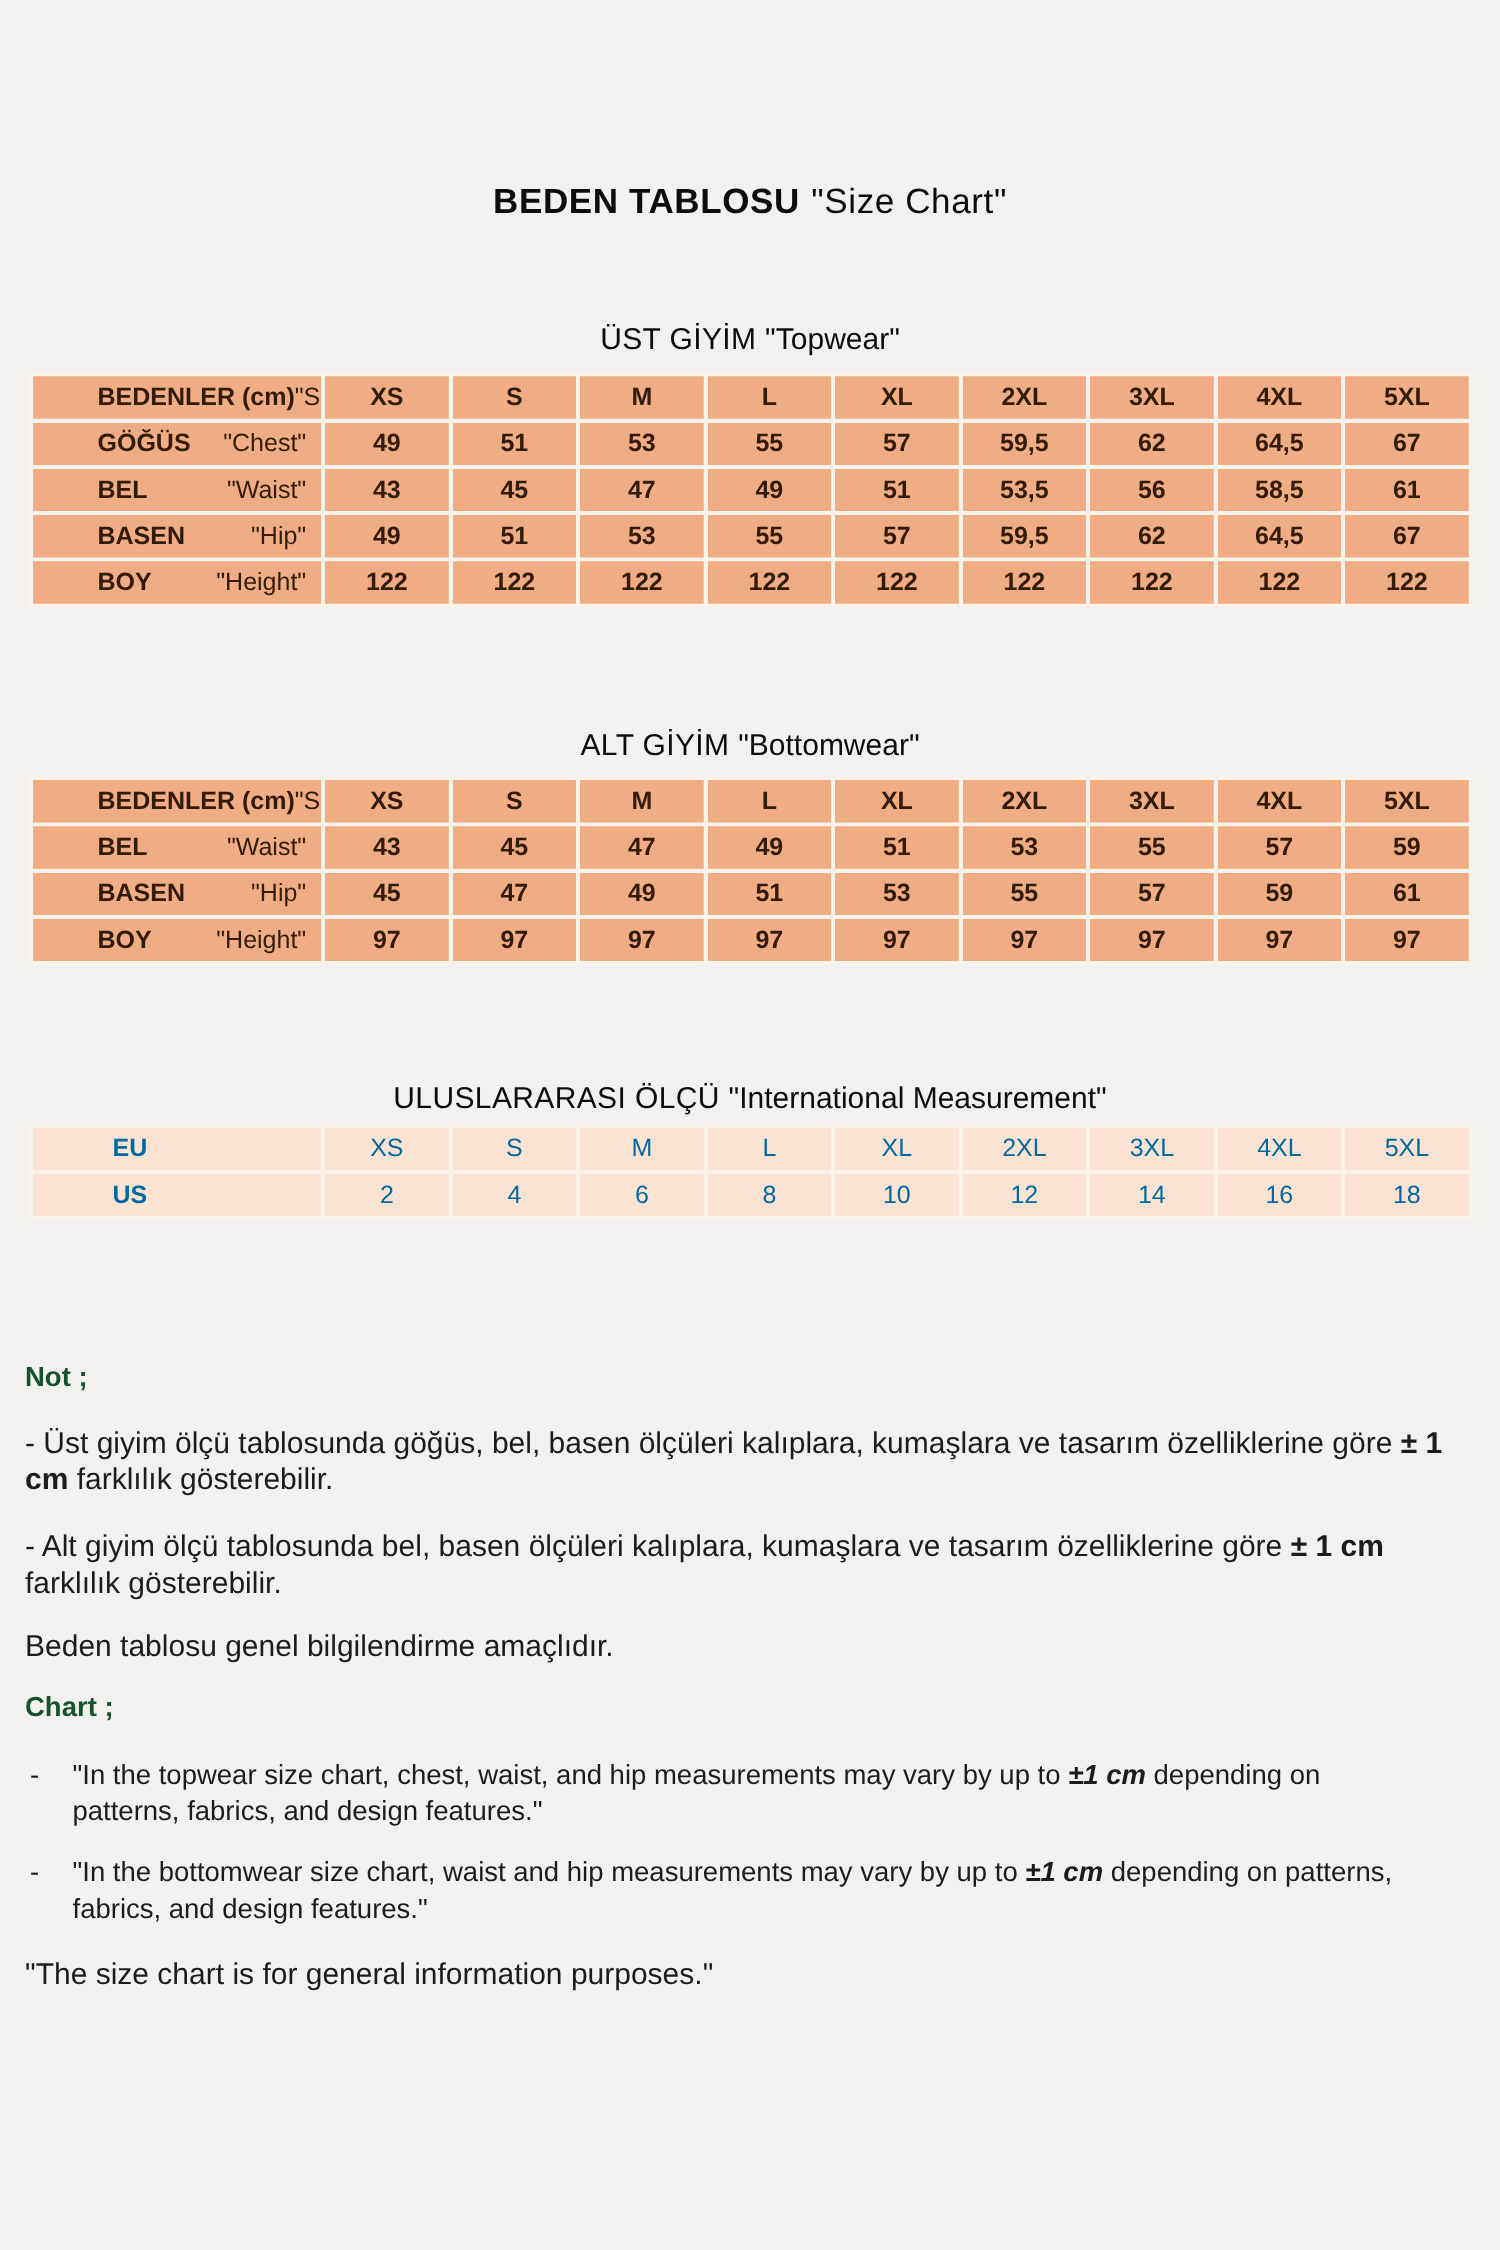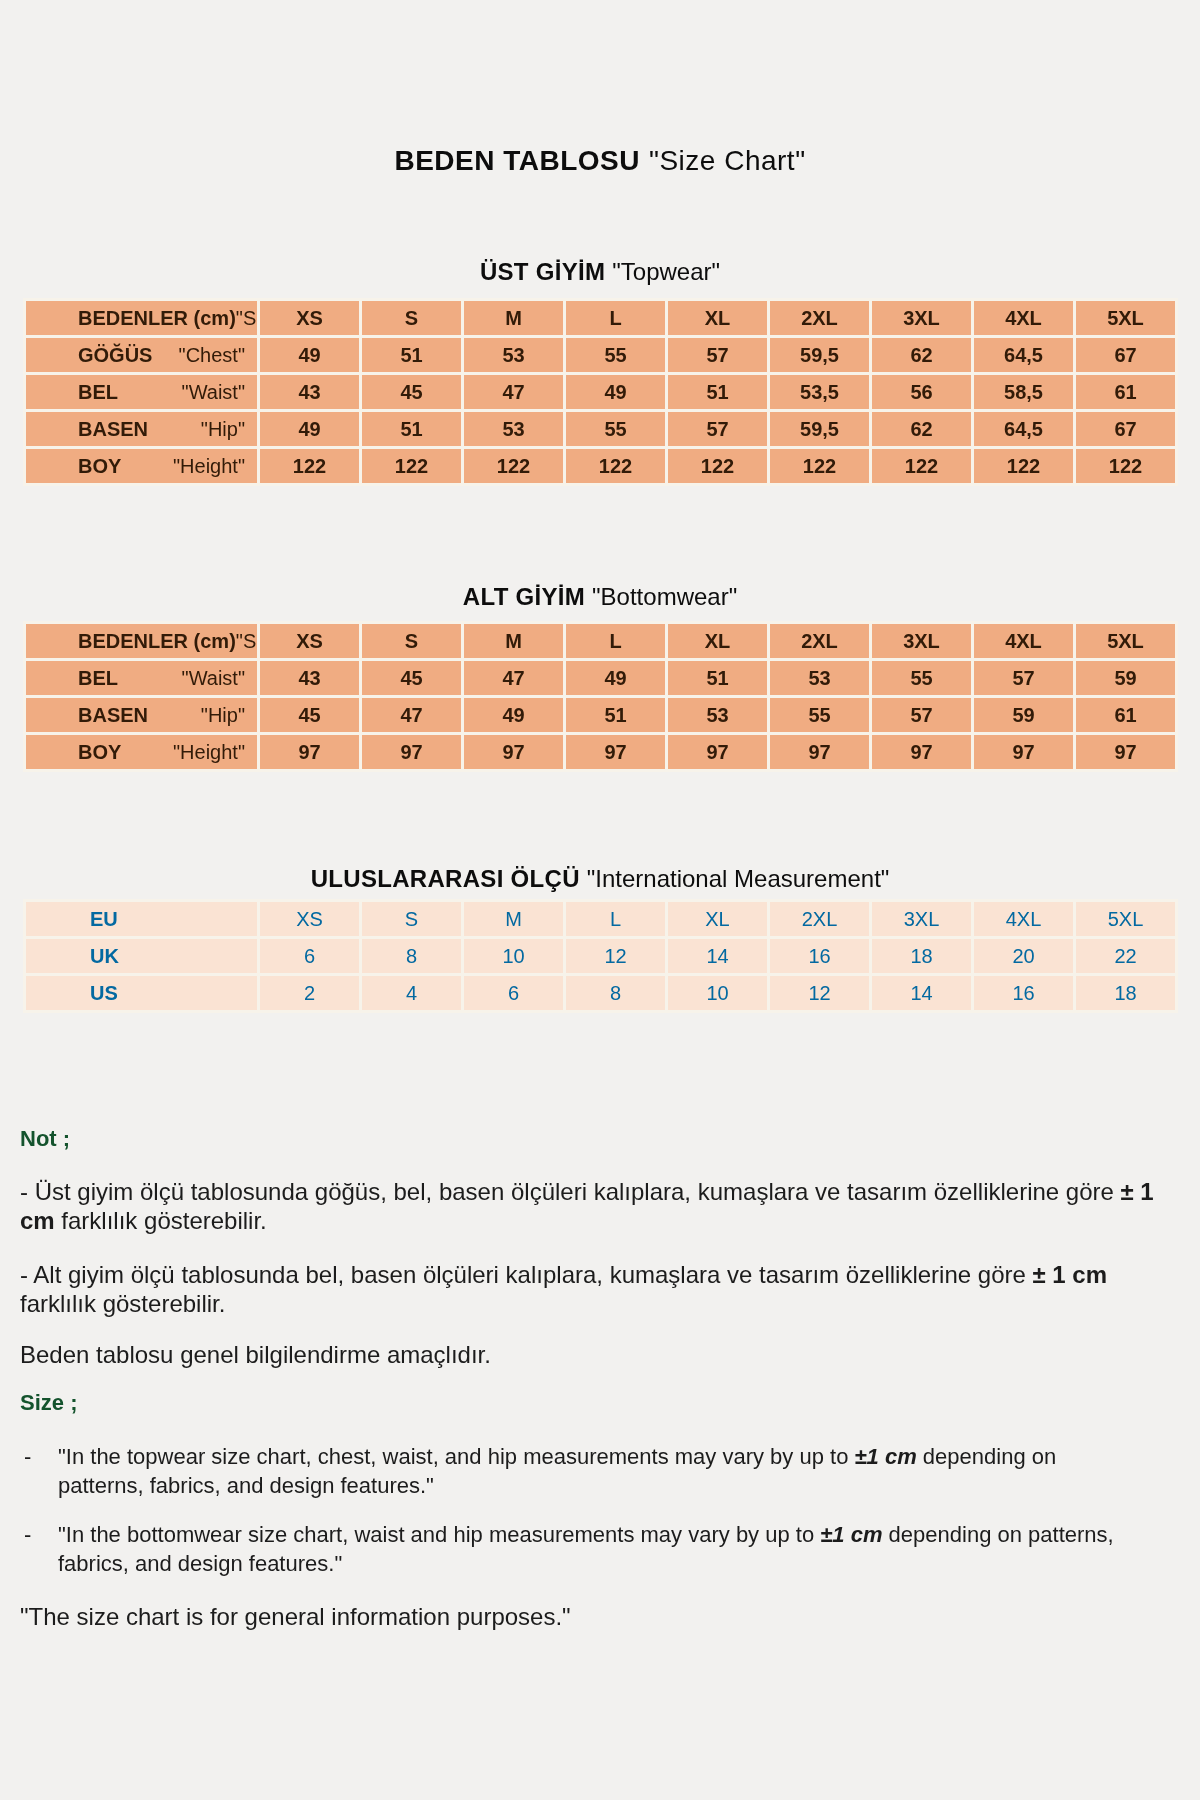--- a/index.html
+++ b/index.html
@@ -23,21 +23,21 @@
   }
   .page-title .title-main { font-weight: 700; }
   .page-title .title-sub  { font-weight: 400; margin-left: 9px; }
 
   .section-heading {
     text-align: center;
     font-size: 24px;
     line-height: 28px;
     color: #0d0d0d;
   }
-  .section-heading .heading-tr { font-weight: 700; letter-spacing: 0.3px; }
+  .section-heading .heading-tr { font-weight: 400; letter-spacing: 0.3px; }
   .section-heading .heading-en { font-weight: 400; margin-left: 7px; }
 
   #heading-0 { margin-top: 82px; }
   #heading-1 { margin-top: 97px; }
   #heading-2 { margin-top: 93px; }
 
   
   .size-table {
     border-collapse: collapse;
     table-layout: fixed;
@@ -301,37 +301,20 @@
         <td>L</td>
         <td>XL</td>
         <td>2XL</td>
         <td>3XL</td>
         <td>4XL</td>
         <td>5XL</td>
       </tr>
       <tr>
         <td class="label-cell">
           <div class="cell-inner">
-            <span class="lbl-tr">UK</span>
-            <span class="lbl-en"></span>
-          </div>
-        </td>
-        <td>6</td>
-        <td>8</td>
-        <td>10</td>
-        <td>12</td>
-        <td>14</td>
-        <td>16</td>
-        <td>18</td>
-        <td>20</td>
-        <td>22</td>
-      </tr>
-      <tr>
-        <td class="label-cell">
-          <div class="cell-inner">
             <span class="lbl-tr">US</span>
             <span class="lbl-en"></span>
           </div>
         </td>
         <td>2</td>
         <td>4</td>
         <td>6</td>
         <td>8</td>
         <td>10</td>
         <td>12</td>
@@ -345,21 +328,21 @@
 <div class="notes">
 
   <div class="note-heading" id="not-heading">Not ;</div>
 
   <p class="note-para" id="note-tr-1"><span>- Üst giyim ölçü tablosunda göğüs, bel, basen ölçüleri kalıplara, kumaşlara ve tasarım özelliklerine göre </span><b>± 1 cm</b><span> farklılık gösterebilir.</span></p>
 
   <p class="note-para" id="note-tr-2"><span>- Alt giyim ölçü tablosunda bel, basen ölçüleri kalıplara, kumaşlara ve tasarım özelliklerine göre </span><b>± 1 cm</b><span> farklılık gösterebilir.</span></p>
 
   <p class="note-para" id="note-tr-footer">Beden tablosu genel bilgilendirme amaçlıdır.</p>
 
-  <div class="note-heading" id="note-heading">Size ;</div>
+  <div class="note-heading" id="note-heading">Chart ;</div>
 
   <div class="bullet" id="note-en-1">
     <span class="dash">-</span>
     <span class="bullet-text"><span>"In the topwear size chart, chest, waist, and hip measurements may vary by up to </span><b>±1 cm</b><span> depending on patterns, fabrics, and design features."</span></span>
   </div>
 
   <div class="bullet" id="note-en-2">
     <span class="dash">-</span>
     <span class="bullet-text"><span>"In the bottomwear size chart, waist and hip measurements may vary by up to </span><b>±1 cm</b><span> depending on patterns, fabrics, and design features."</span></span>
   </div>

